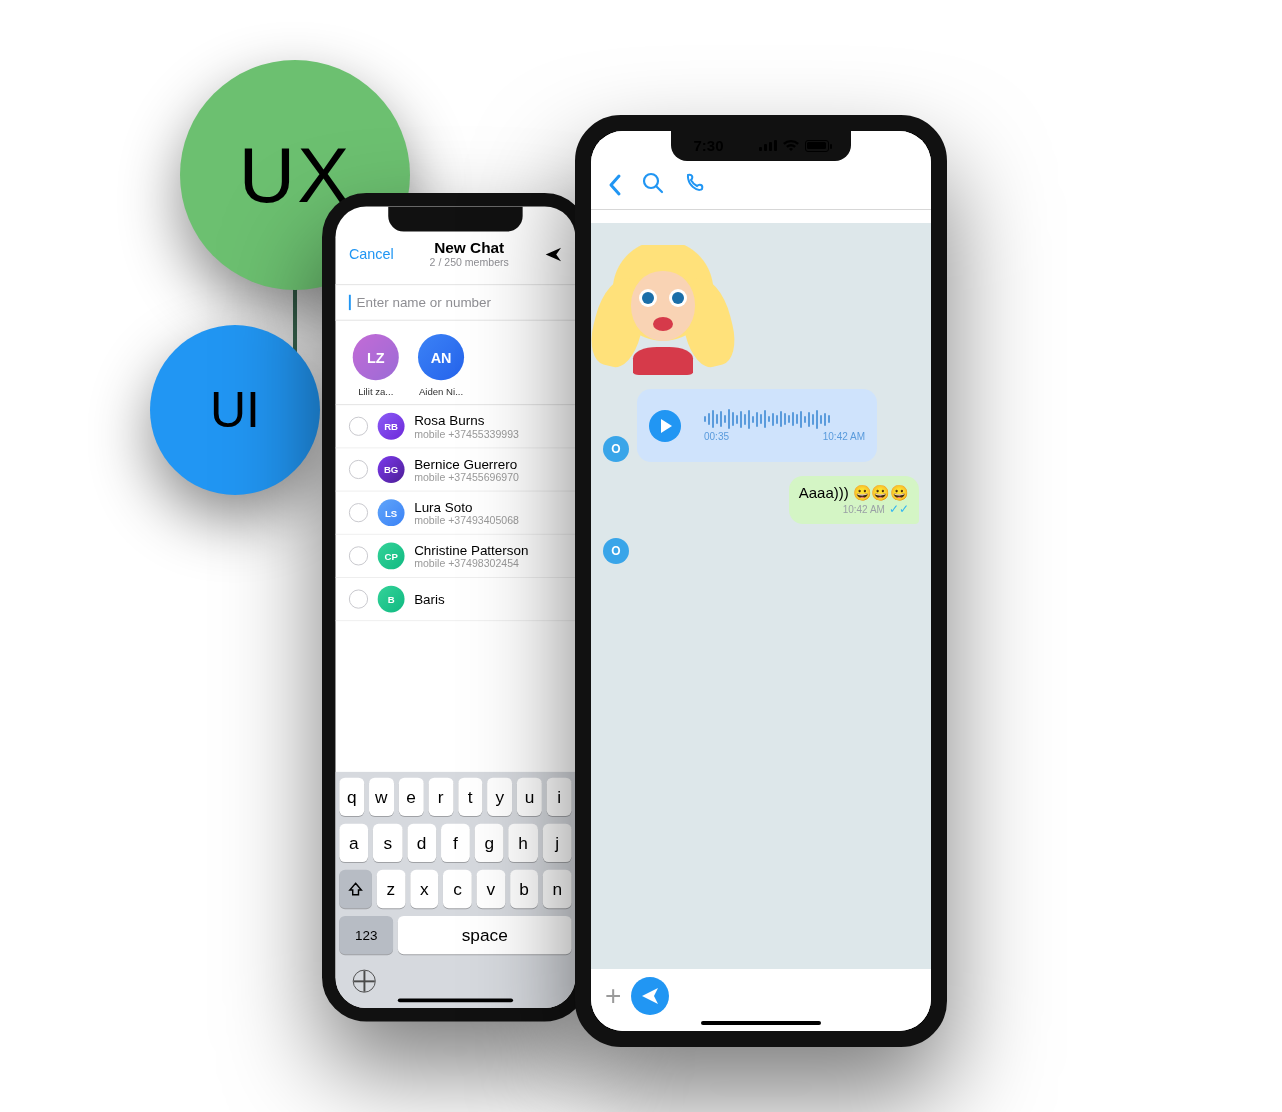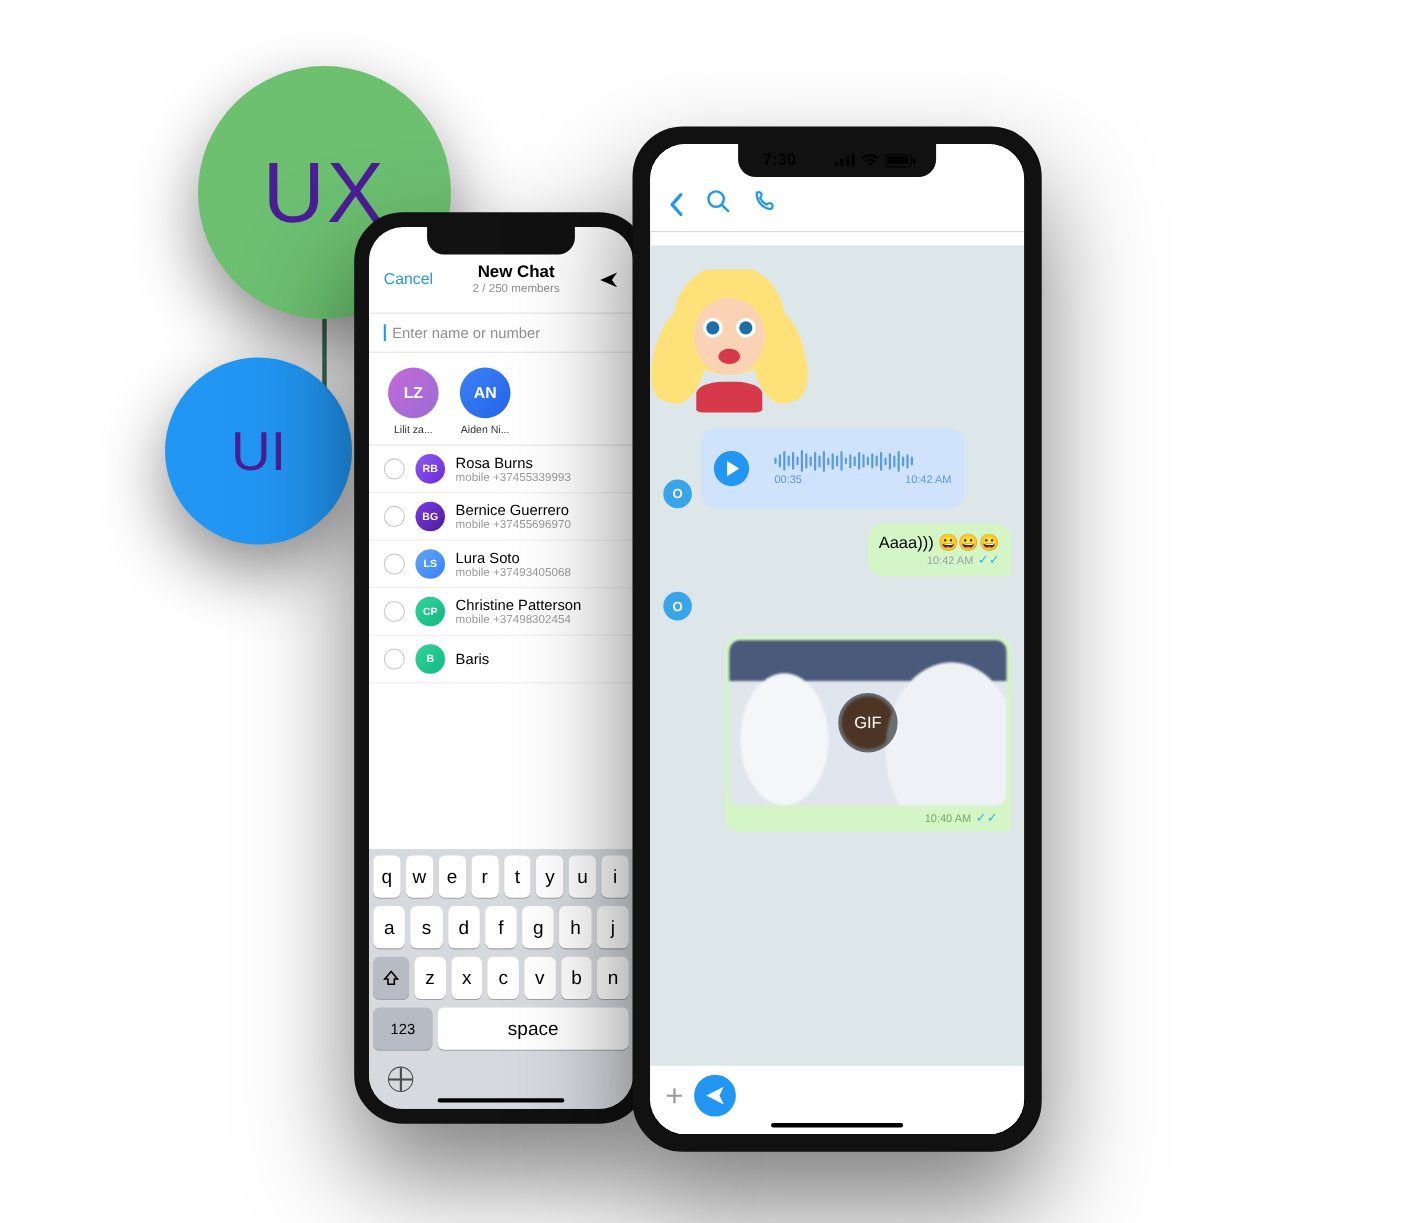--- a/index.html
+++ b/index.html
@@ -10,21 +10,21 @@
     --chatbg:#dde7ea;
     --bubble-in:#ffffff;
     --bubble-out:#d4f5c5;
     --voice:#cfe3fc;
     --kb:#d6d9de;
   }
   *{box-sizing:border-box;font-family:-apple-system,BlinkMacSystemFont,"Helvetica Neue",Arial,sans-serif;}
   body{margin:0;width:1282px;height:1112px;position:relative;background:transparent;overflow:hidden;}
 
   
-  .circle{position:absolute;border-radius:50%;display:flex;align-items:center;justify-content:center;color:#4c1d95;font-weight:500;box-shadow:0 25px 60px rgba(0,0,0,.45);}
+  .circle{position:absolute;border-radius:50%;display:flex;align-items:center;justify-content:center;color:#000000;font-weight:500;box-shadow:0 25px 60px rgba(0,0,0,.45);}
   .ux{width:230px;height:230px;left:180px;top:60px;background:var(--badge-ux);font-size:78px;letter-spacing:2px;}
   .ui{width:170px;height:170px;left:150px;top:325px;background:var(--badge-ui);font-size:50px;}
   .stem{position:absolute;left:293px;top:280px;width:4px;height:80px;background:#3e6f57;border-radius:2px;}
 
   
   .phone{position:absolute;width:278px;border:14px solid #111;border-radius:46px;background:#000;box-shadow:0 50px 100px rgba(0,0,0,.5);}
   .phone .screen{position:relative;width:100%;overflow:hidden;border-radius:32px;background:#fff;}
   .notch{position:absolute;top:0;left:50%;transform:translateX(-50%);width:140px;height:26px;background:#111;border-bottom-left-radius:16px;border-bottom-right-radius:16px;z-index:50;}
 
   .phone.left{left:322px;top:193px;transform:scale(.96);transform-origin:top left;}
@@ -387,31 +387,20 @@
           <span>Aaaa)))</span>
           <span>😀😀😀</span>
           <div class="ts"><span>10:42 AM</span><span class="checks">✓✓</span></div>
         </div>
       </div>
 
       <div class="row">
         <span class="mini-av">O</span>
       </div>
 
-      <div class="row me">
-        <div class="bubble out gifb" style="padding:4px;">
-          <div style="position:relative;">
-            <div class="gifimg">
-                <span class="head"></span>
-              </div>
-            <div class="giftag">GIF</div>
-          </div>
-          <div class="gifts"><span>10:40 AM</span><span class="checks">✓✓</span></div>
-        </div>
-      </div>
     </div>
 
     <div class="inbar">
       <span class="plus">+</span>
       <span class="send">
           <svg width="20" height="20">
             <path d="M2 10 L18 2 L14 10 L18 18 Z" fill="#fff"></path>
           </svg>
         </span>
     </div>

